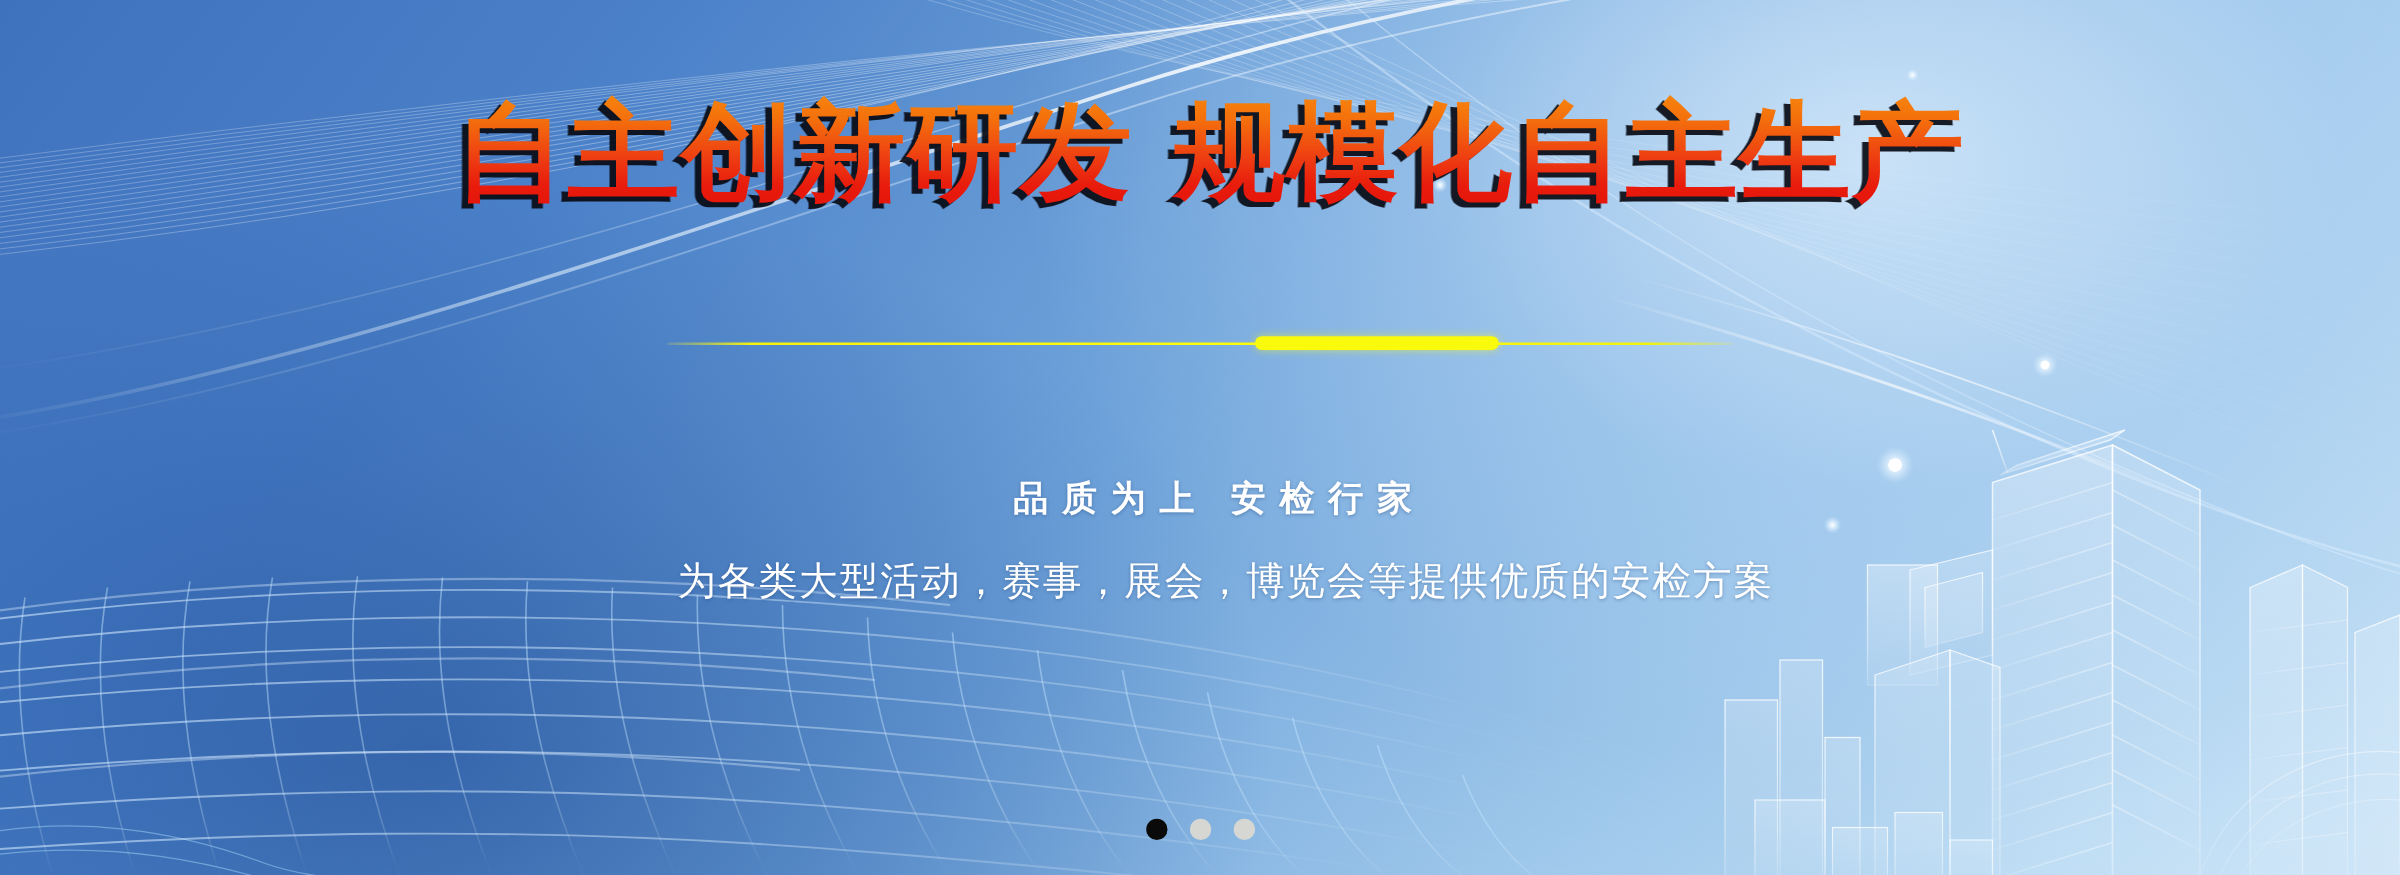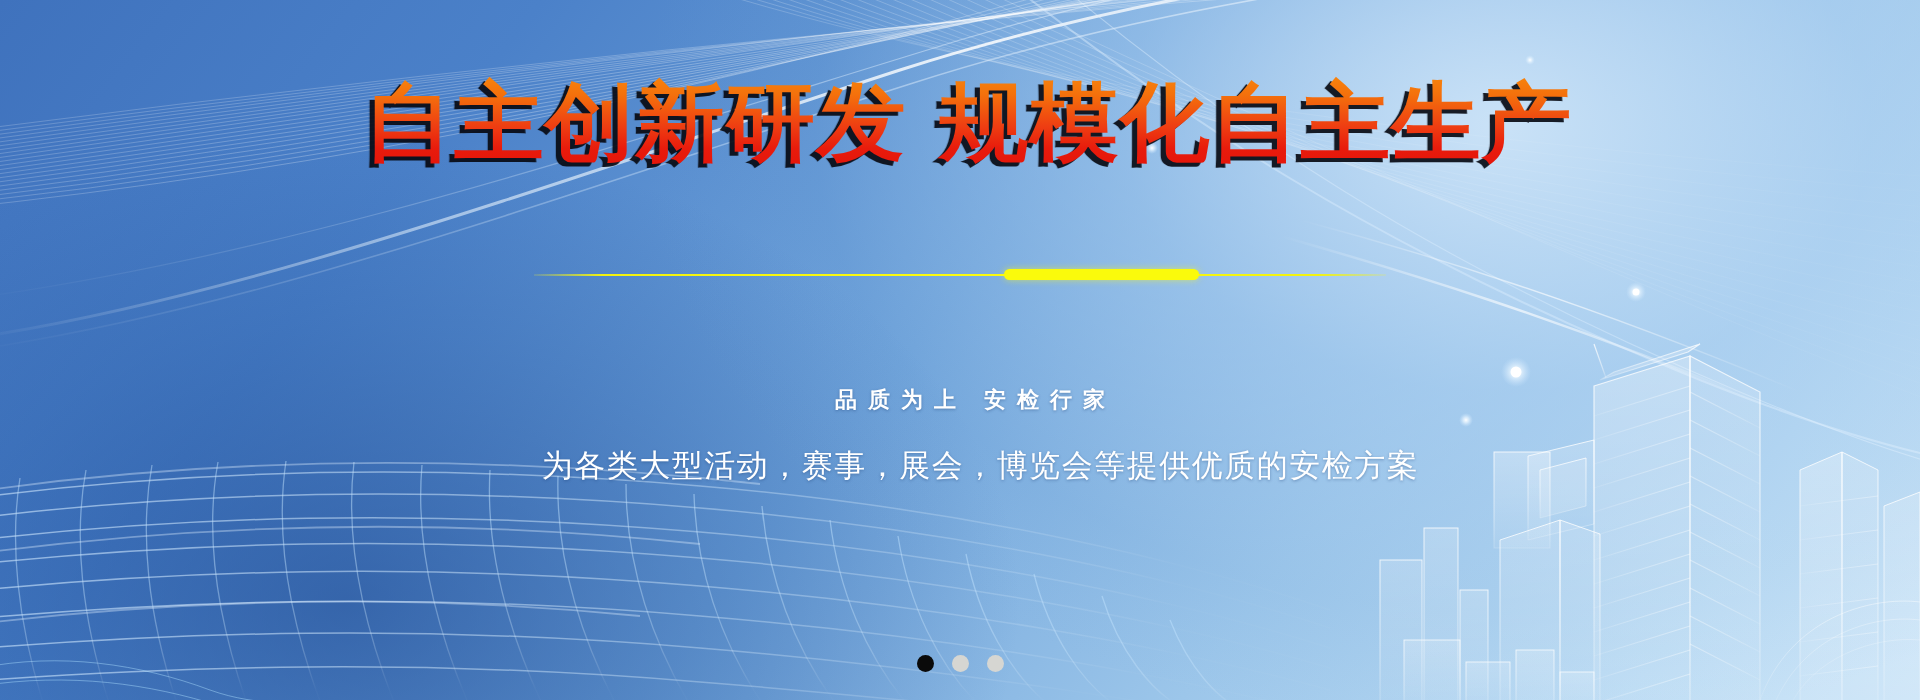--- a/index.html
+++ b/index.html
@@ -84,22 +84,22 @@
   }
 
   
   .sub-wrap {
     position:absolute;
     top:378px; left:0; right:0;
     text-align:center;
     z-index:7;
   }
   .slogan {
-    font-family:Liberation Sans, sans-serif;
-    font-size:22px;
+    font-family:Liberation Serif, serif;
+    font-size:28px;
     line-height:44px;
     font-weight:600;
     color:#ffffff;
     letter-spacing:11px;
     text-indent:11px;
     text-shadow:0 1px 3px rgba(24,58,110,0.40);
     white-space:nowrap;
     margin-left:20px;
   }
   .desc {

